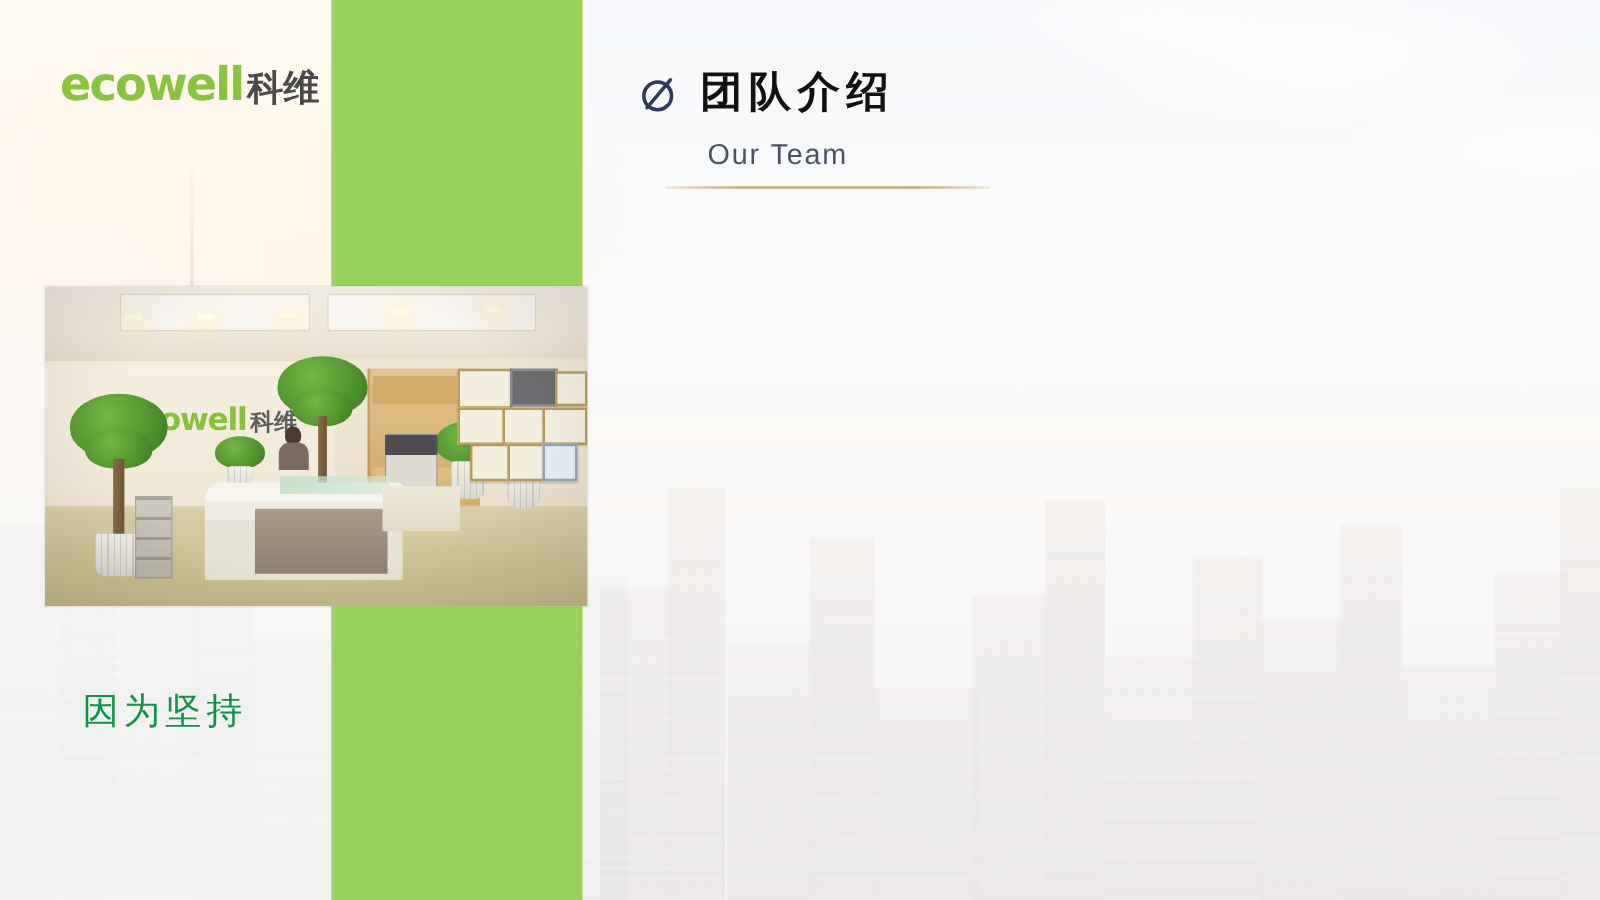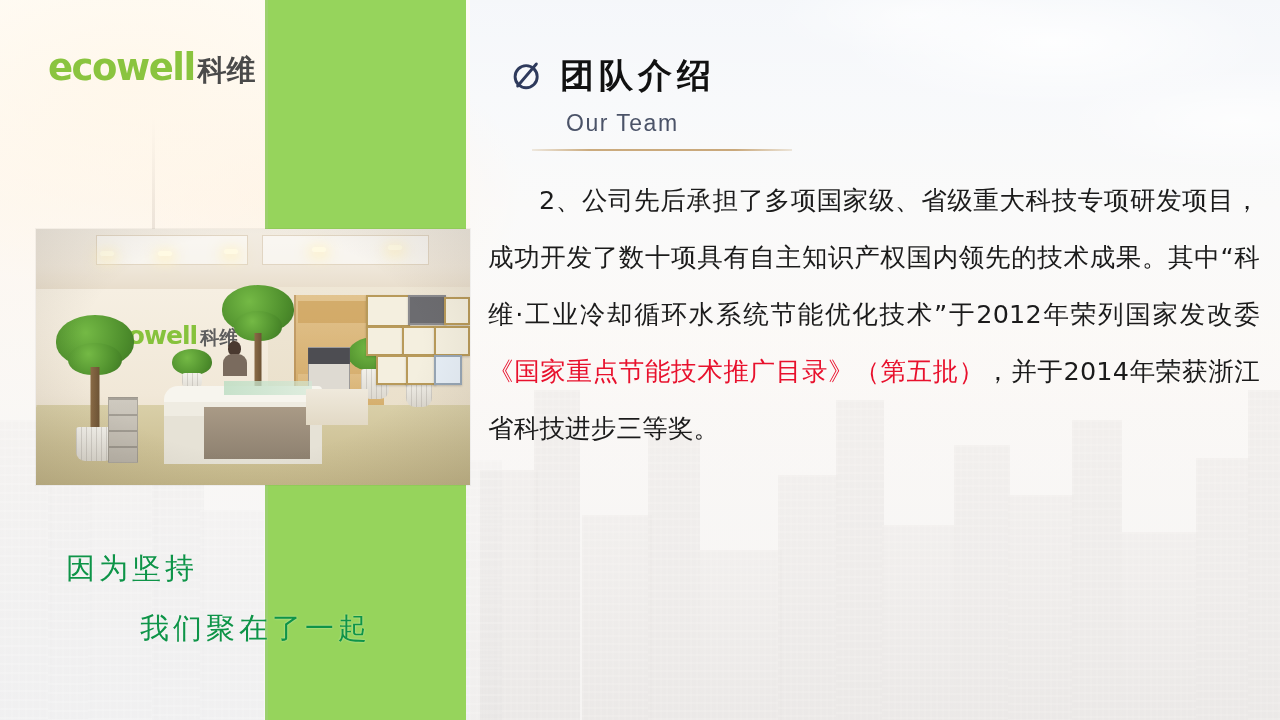--- a/index.html
+++ b/index.html
@@ -319,21 +319,21 @@
     left: 40px; top: 58px;
     display: flex;
     align-items: center;
   }
   .heading-icon {
     width: 34px; height: 34px;
     margin-right: 16px;
     flex: none;
   }
   .heading-title {
-    font-family: Liberation Sans, sans-serif;
+    font-family: Liberation Serif, serif;
     font-weight: 700;
     font-size: 34px;
     letter-spacing: 5px;
     color: #111111;
     line-height: 1;
   }
   .heading-sub {
     position: absolute;
     left: 96px; top: 110px;
     font-family: "Liberation Sans", sans-serif;
@@ -480,33 +480,31 @@
       <div class="cert" style="left:68px; top:31px; width:32px; height:26px;"></div>
       <div class="cert" style="left:10px; top:60px; width:28px; height:26px;"></div>
       <div class="cert" style="left:40px; top:60px; width:26px; height:26px;"></div>
       <div class="cert blue" style="left:68px; top:60px; width:24px; height:26px;"></div>
     </div>
 
     <div class="ph-vignette"></div>
   </div>
 
   <div class="slogan slogan-1">因为坚持</div>
-  <div class="slogan slogan-2">我们聚在了一起</div>
 
   <div class="right-panel">
 
     <div class="heading-row">
       <svg class="heading-icon" viewBox="0 0 40 40">
         <circle cx="19" cy="22" r="13" fill="none" stroke="#2e3a5c" stroke-width="3.4"></circle>
         <line x1="9" y1="33" x2="31" y2="7" stroke="#2e3a5c" stroke-width="3.4" stroke-linecap="round"></line>
       </svg>
       <span class="heading-title">团队介绍</span>
     </div>
 
     <div class="heading-sub">Our  Team</div>
     <div class="heading-rule"></div>
 
     <div class="body-text">
-      <p class="para"><span>2、公司先后承担了多项国家级、省级重大科技专项研发项目，成功开发了数十项具有自主知识产权国内领先的技术成果。其中“科维·工业冷却循环水系统节能优化技术”于2012年荣列国家发改委</span><span class="em-red">《国家重点节能技术推广目录》（第五批）</span><span>，并于2014年荣获浙江省科技进步三等奖。</span></p>
     </div>
 
   </div>
 </div>
 
 </body></html>

